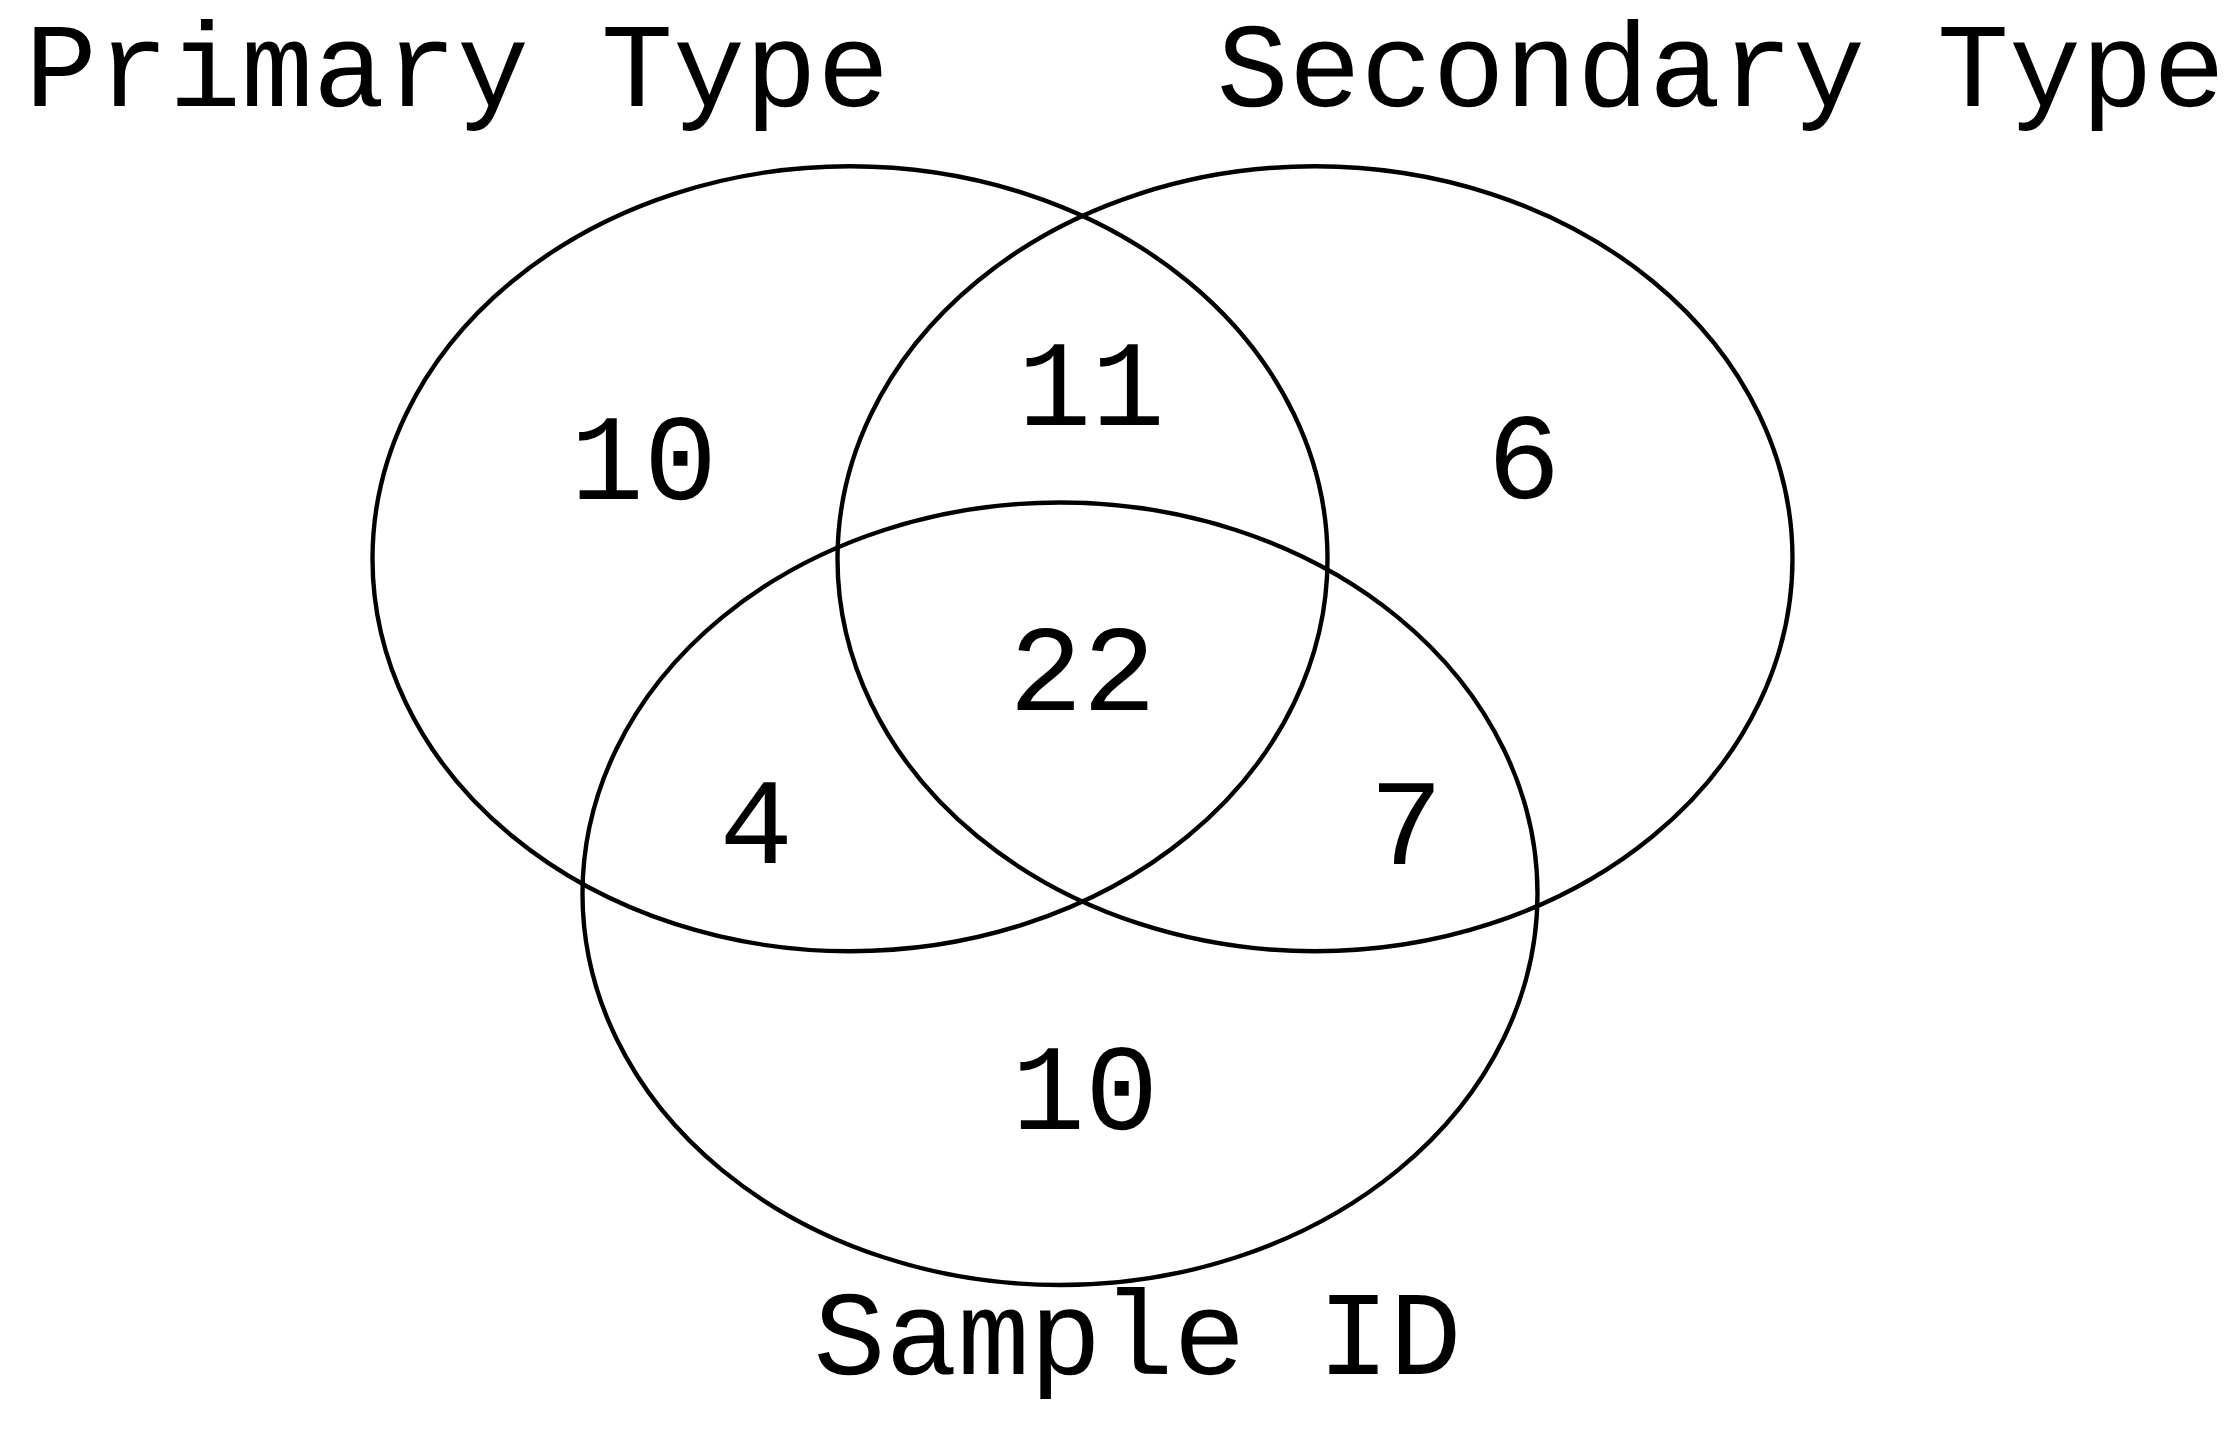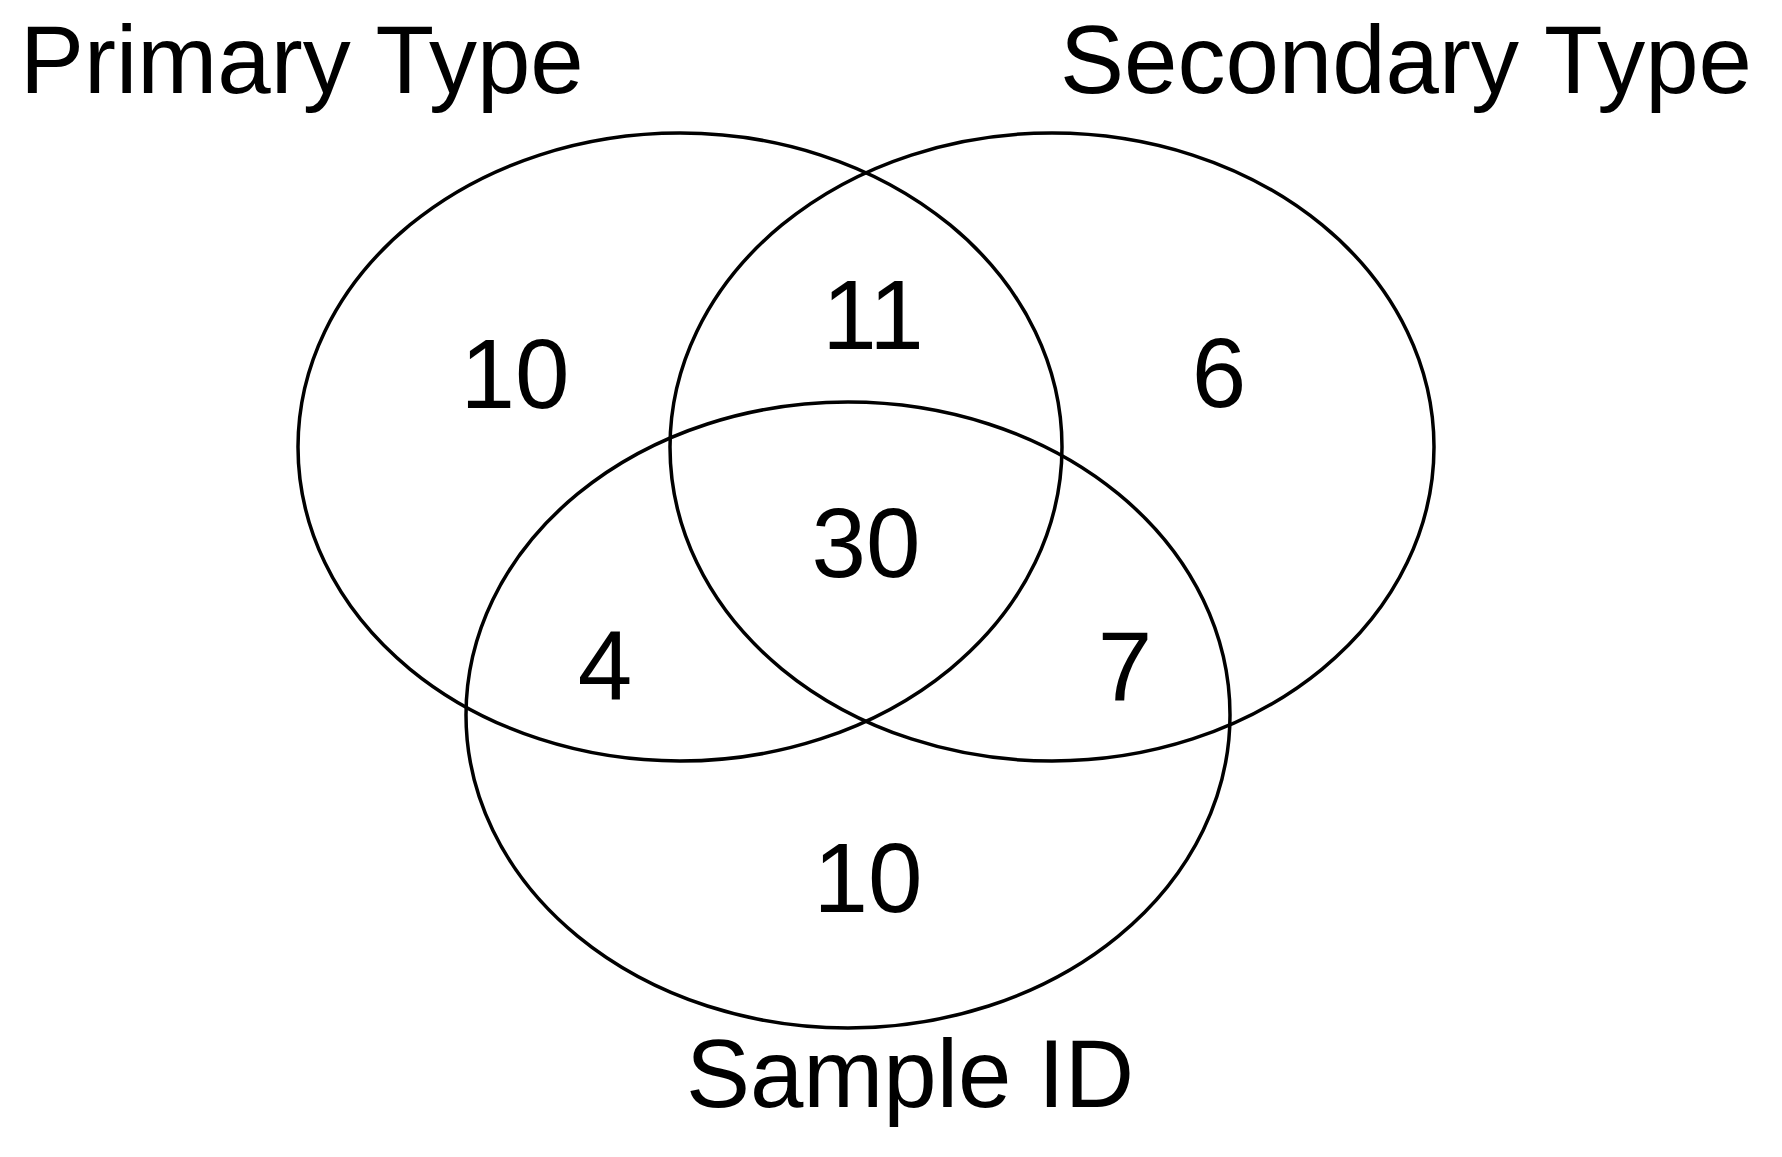--- a/index.html
+++ b/index.html
@@ -5,38 +5,38 @@
   html, body {
     margin: 0;
     padding: 0;
     background: #ffffff;
   }
   .venn-canvas {
     position: relative;
     width: 1782px;
     height: 1157px;
     background: #ffffff;
-    font-family: Liberation Sans, sans-serif;
+    font-family: Liberation Mono, monospace;
     color: #000000;
     overflow: hidden;
   }
   .venn-canvas svg {
     position: absolute;
     left: 0;
     top: 0;
   }
   .set-label {
     position: absolute;
     font-size: 96px;
     line-height: 1;
     white-space: nowrap;
     color: #000000;
   }
   .set-label.top-left  { left: 20px;  top: 12px; }
-  .set-label.top-right { right: 30px; top: 12px; margin-left: 28px; }
+  .set-label.top-right { right: 2px; top: 12px; margin-left: 28px; }
   .set-label.bottom    { left: 910px; top: 1026px; transform: translateX(-50%); }
   .count {
     position: absolute;
     font-size: 98px;
     line-height: 1;
     white-space: nowrap;
     transform: translate(-50%, -50%);
     color: #000000;
   }
   .count.primary-only        { left: 515px;  top: 374px; }
@@ -63,21 +63,21 @@
   <div class="set-label top-right">Secondary Type</div>
 
   <div class="set-label bottom">Sample ID</div>
 
   <div class="count primary-only">10</div>
 
   <div class="count primary-secondary">11</div>
 
   <div class="count secondary-only">6</div>
 
-  <div class="count all-three">30</div>
+  <div class="count all-three">22</div>
 
   <div class="count primary-sample">4</div>
 
   <div class="count secondary-sample">7</div>
 
   <div class="count sample-only">10</div>
 
 </div>
 
 </body></html>

